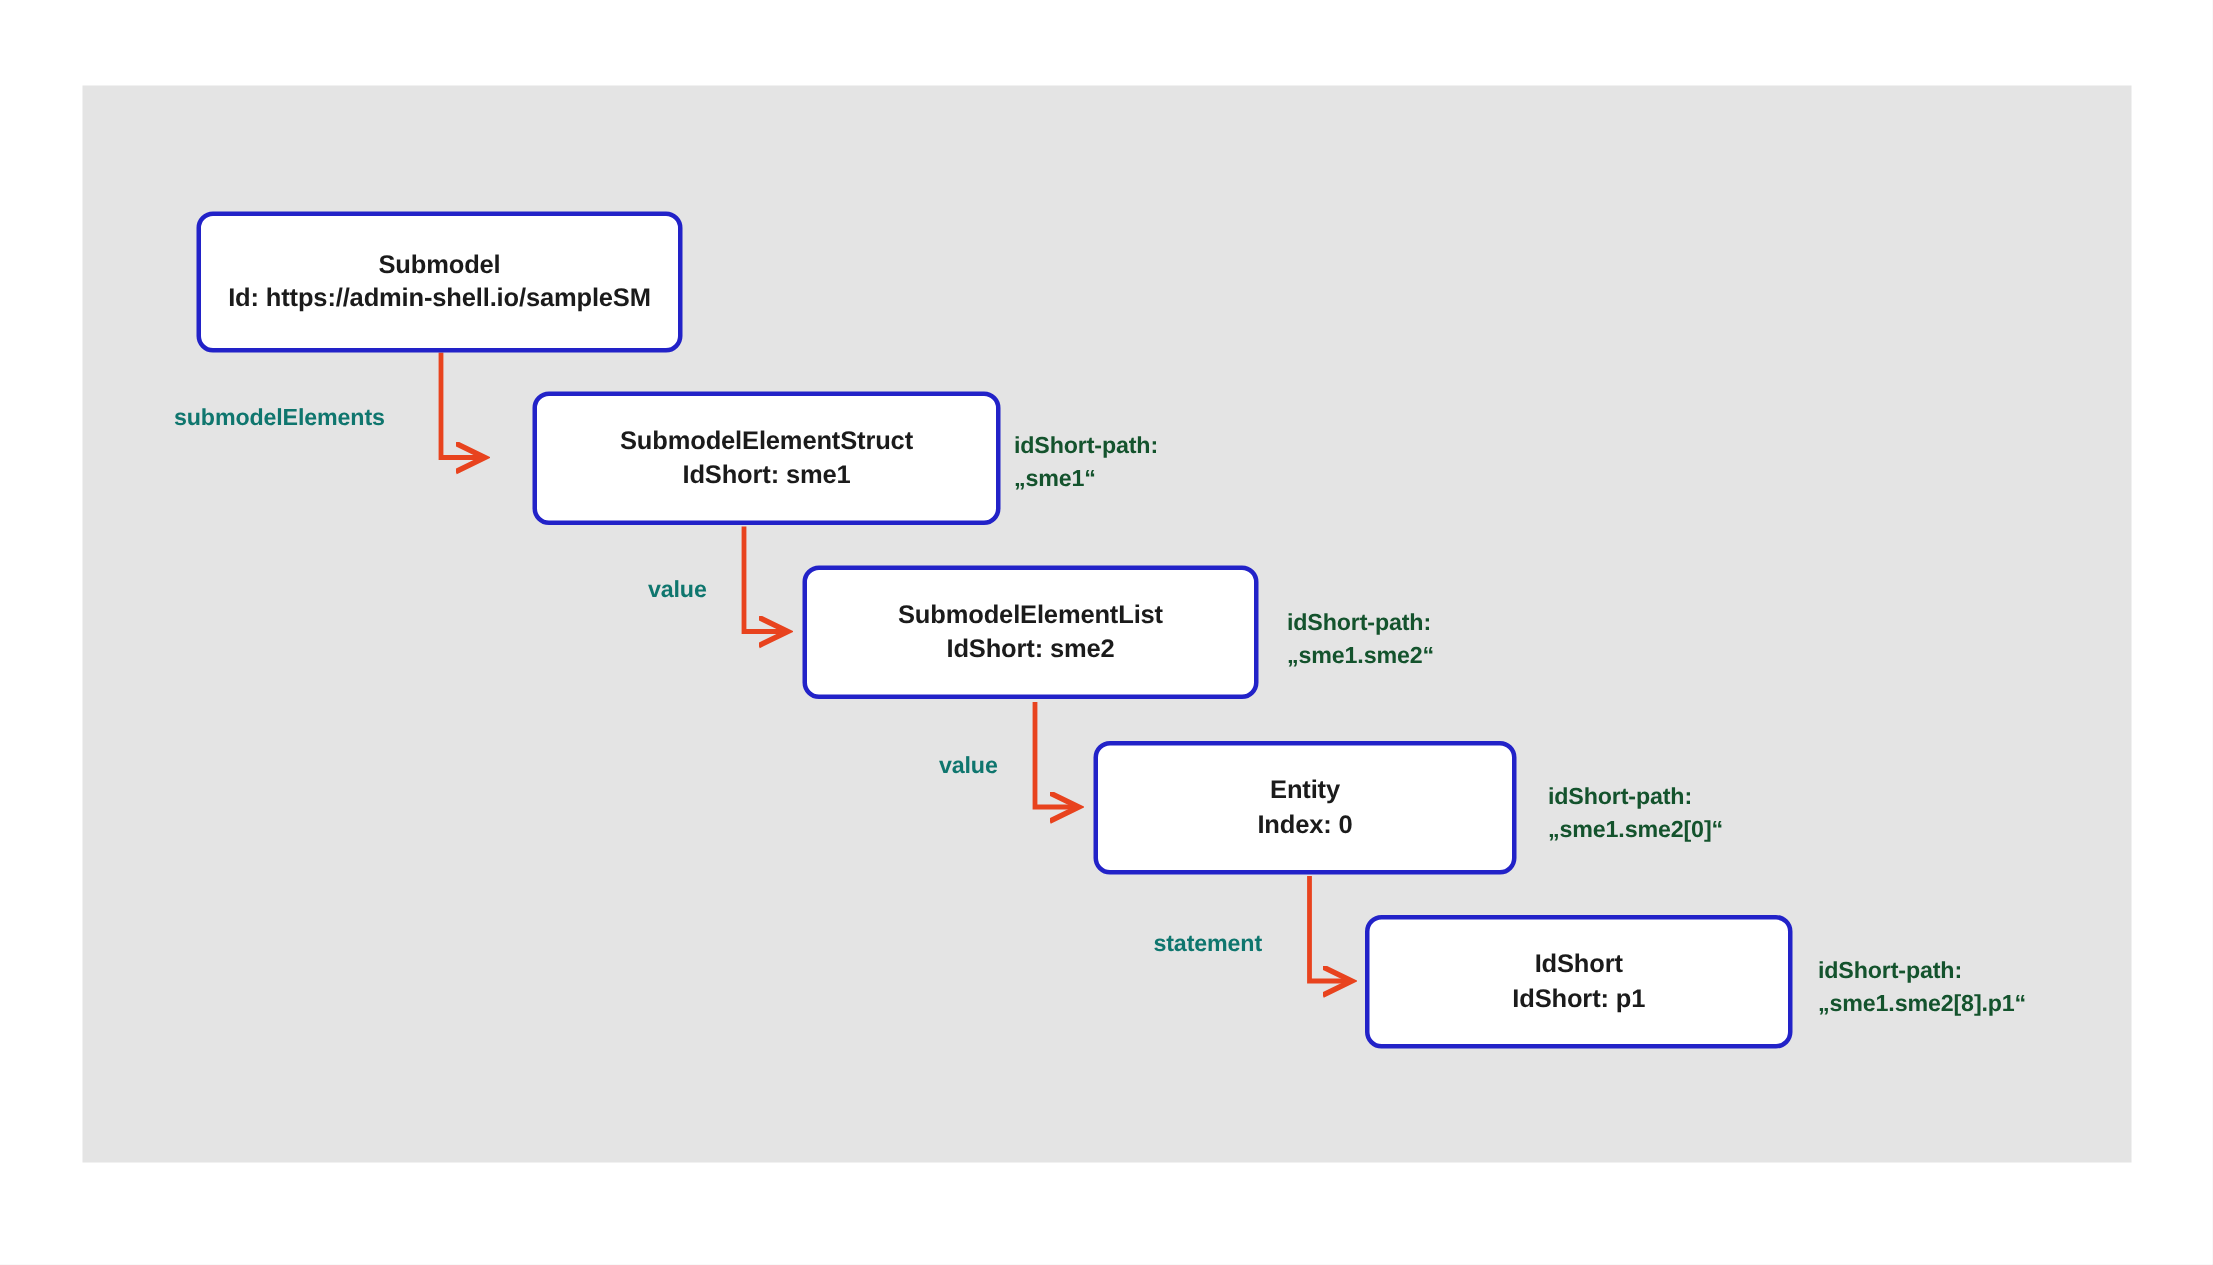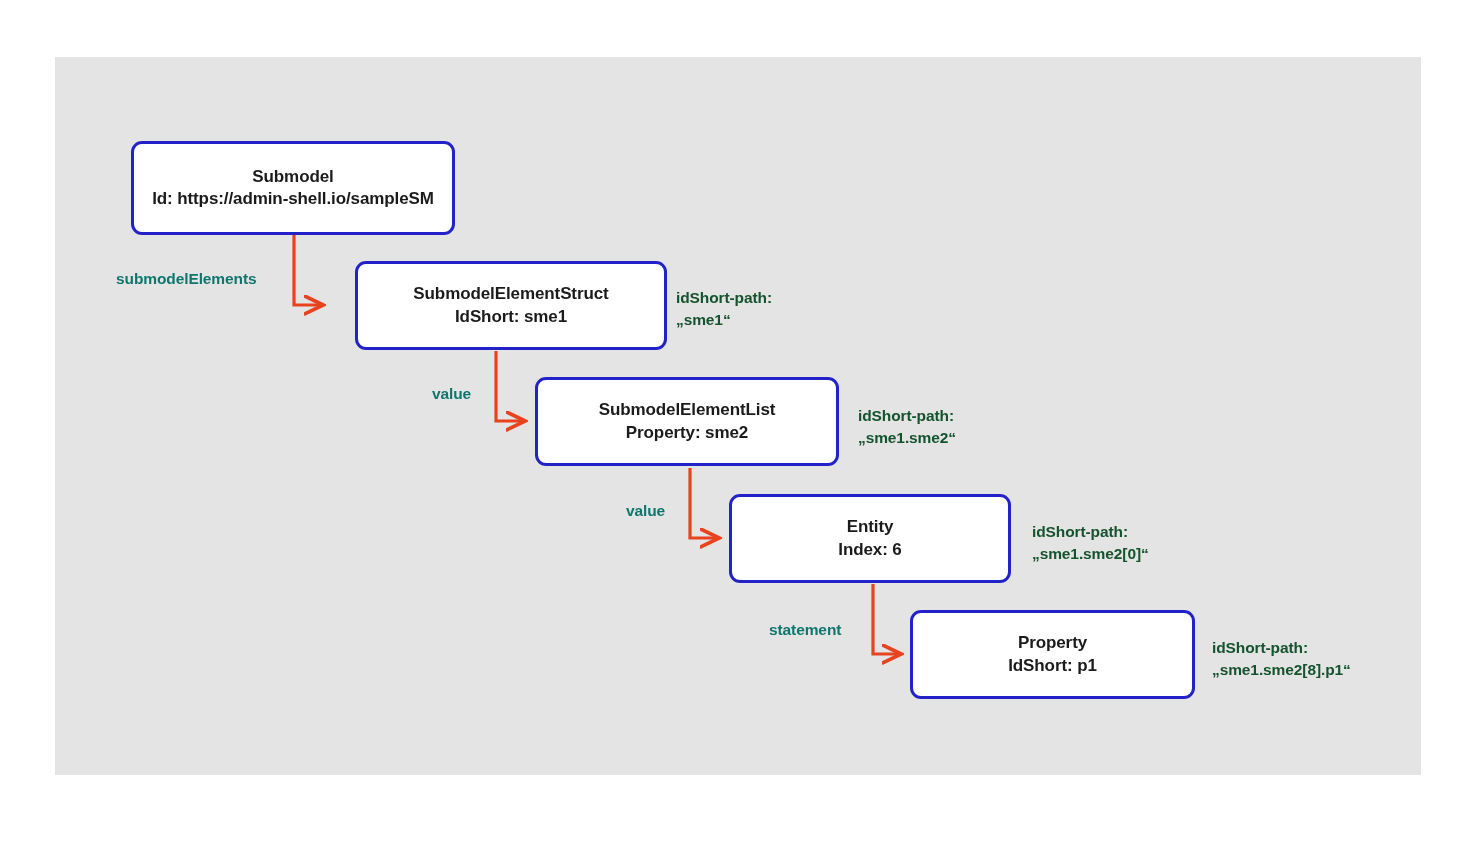--- a/index.html
+++ b/index.html
@@ -113,30 +113,30 @@
     <span class="line2">Id: https://admin-shell.io/sampleSM</span>
   </div>
 
   <div class="node" style="left:333px; top:261px; width:312px; height:89px;margin-left:22px;">
     <span class="line1">SubmodelElementStruct</span>
     <span class="line2">IdShort: sme1</span>
   </div>
 
   <div class="node" style="left:535px; top:377px; width:304px; height:89px;text-align:right;">
     <span class="line1">SubmodelElementList</span>
-    <span class="line2">Property: sme2</span>
+    <span class="line2">IdShort: sme2</span>
   </div>
 
   <div class="node" style="left:729px; top:494px; width:282px; height:89px;">
     <span class="line1">Entity</span>
-    <span class="line2">Index: 6</span>
+    <span class="line2">Index: 0</span>
   </div>
 
   <div class="node" style="left:910px; top:610px; width:285px; height:89px;">
-    <span class="line1">Property</span>
+    <span class="line1">IdShort</span>
     <span class="line2">IdShort: p1</span>
   </div>
 
   <div class="edge-label" style="left:116px; top:270px;">submodelElements</div>
 
   <div class="edge-label" style="left:432px; top:385px;">value</div>
 
   <div class="edge-label" style="left:626px; top:502px;">value</div>
 
   <div class="edge-label" style="left:769px; top:621px;">statement</div>

